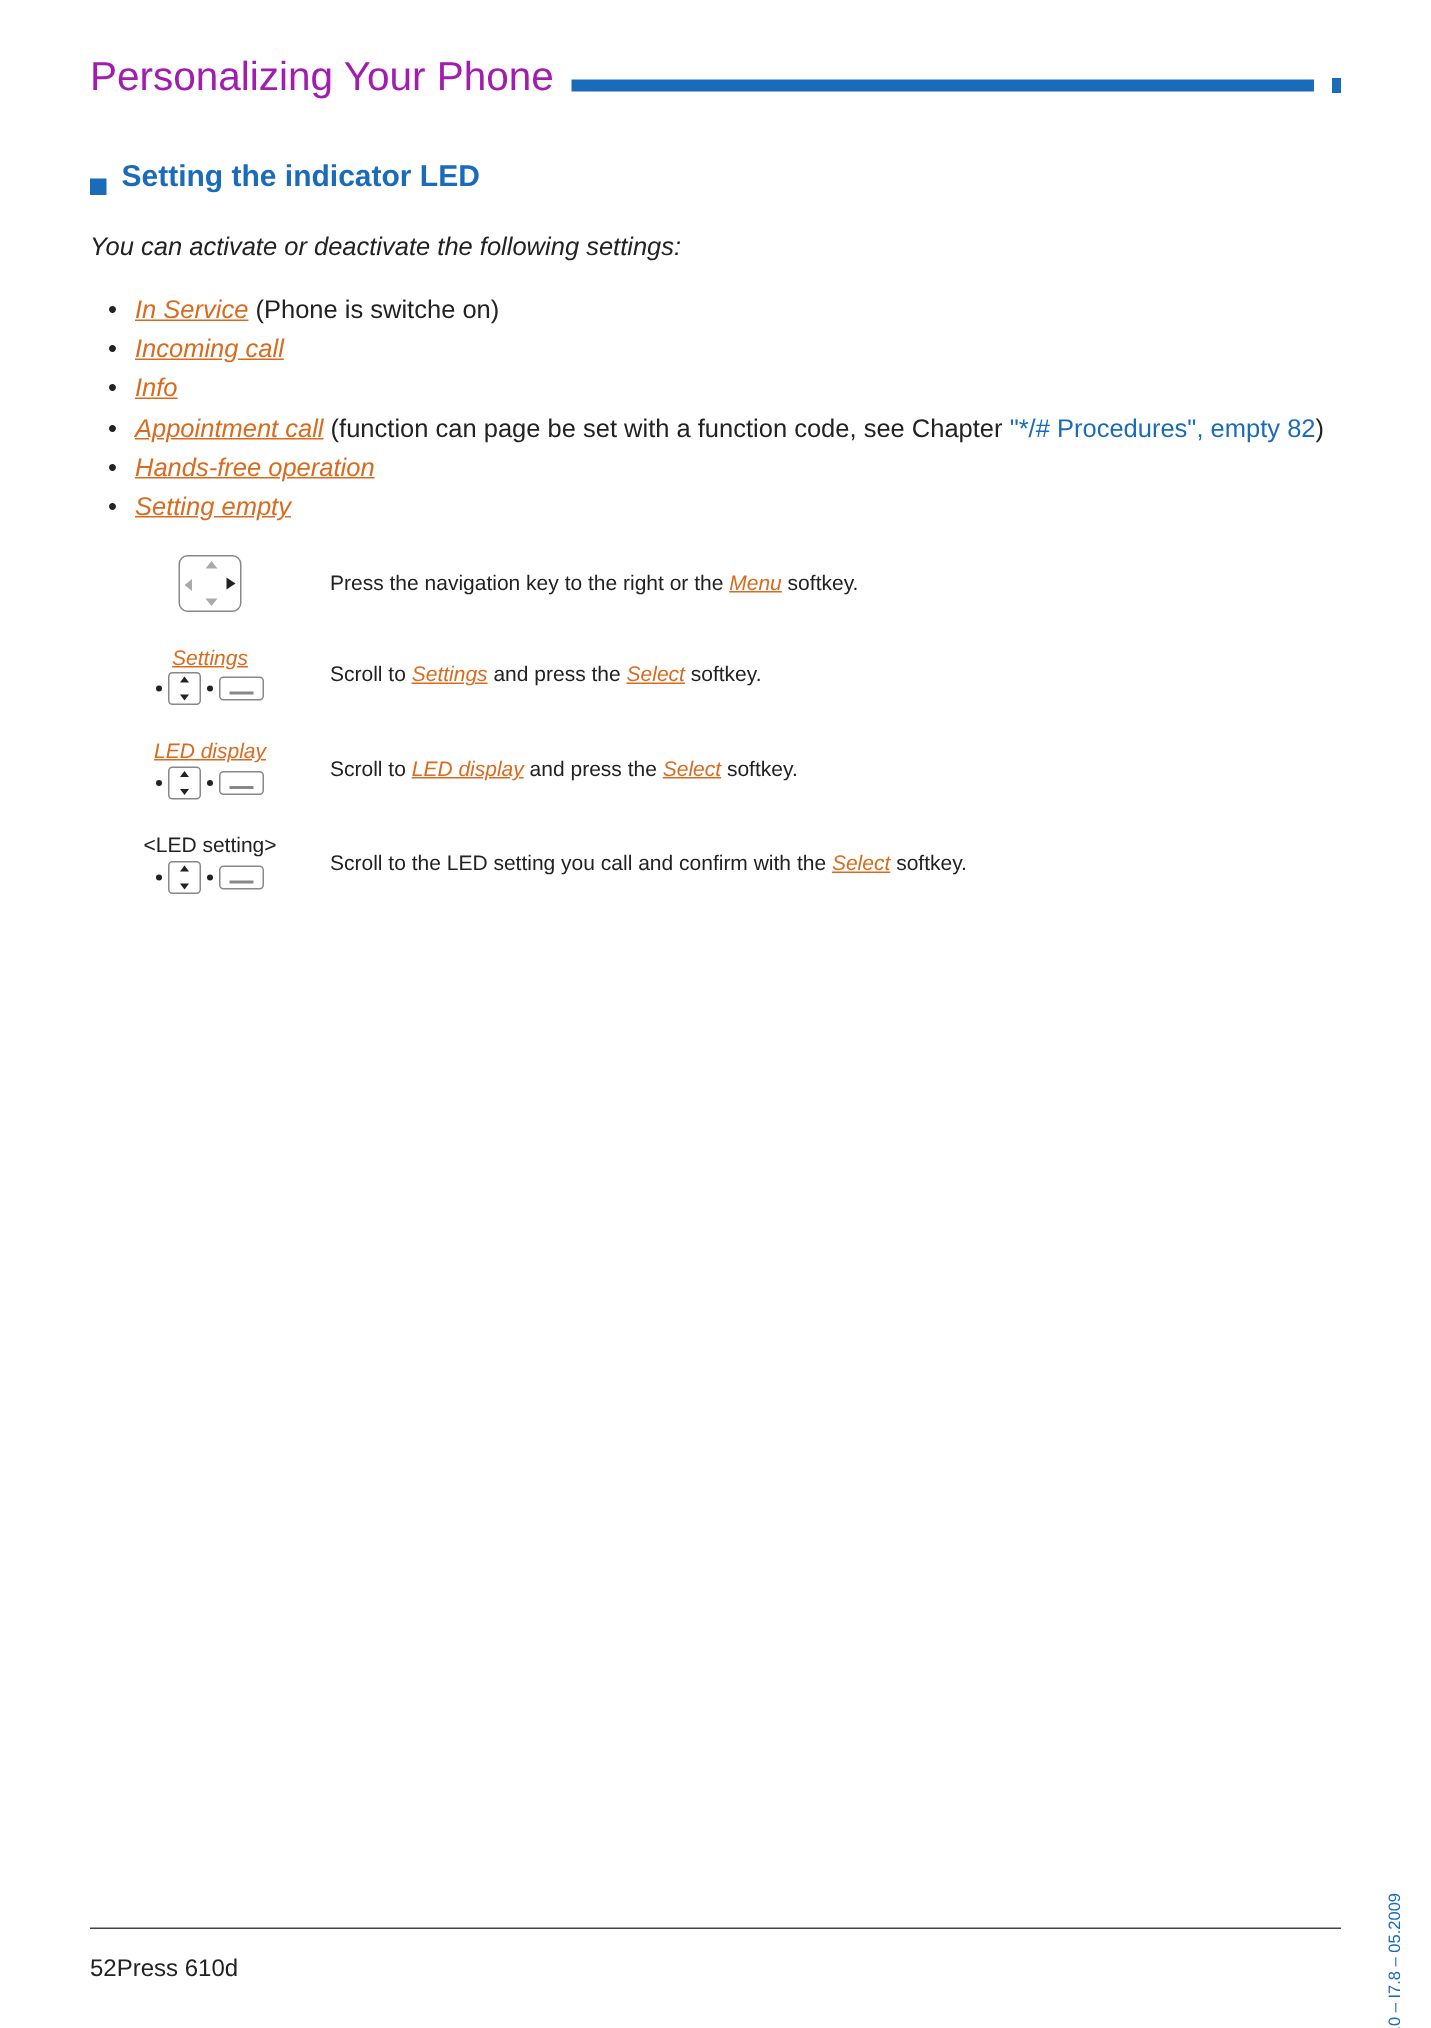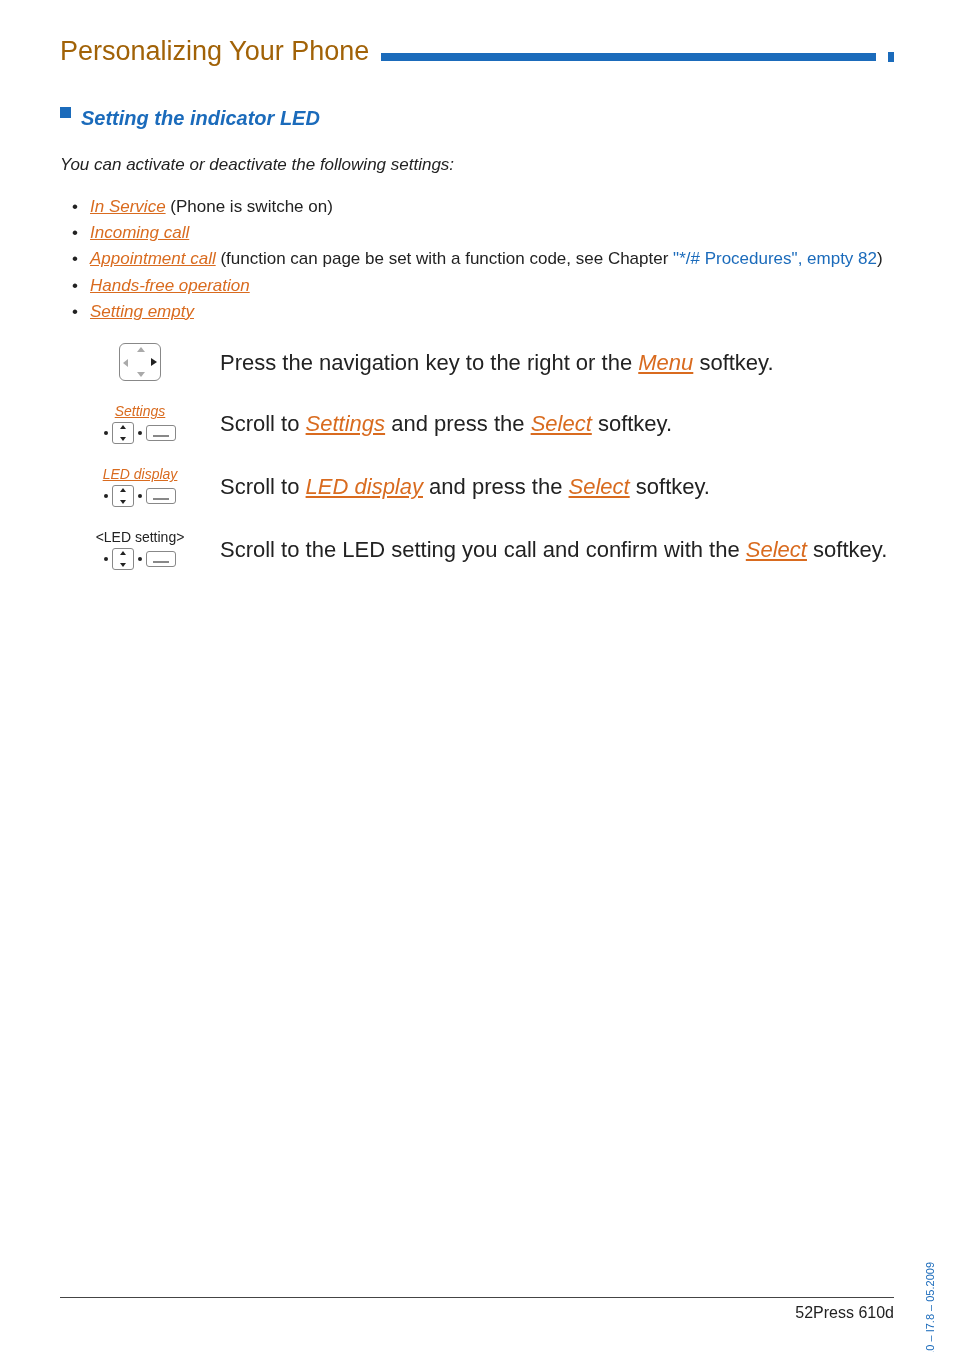--- a/index.html
+++ b/index.html
@@ -20,40 +20,39 @@
   }
   .title-row {
     display: flex;
     align-items: flex-end;
     gap: 12px;
     margin-bottom: 40px;
   }
   .page-title {
     font-size: 27px;
     font-weight: 400;
-    color: #a16207;
+    color: #a21caf;
   }
   .title-bar {
     flex: 1;
     height: 8px;
     background: #1b6bbb;
     margin-bottom: 6px;
   }
   .title-bar-tip {
     width: 6px;
     height: 10px;
     background: #1b6bbb;
     margin-bottom: 5px;
   }
   .section-heading {
     display: flex;
-    align-items: flex-start;
+    align-items: flex-end;
     gap: 10px;
     margin-bottom: 22px;
-    font-style: italic;
   }
   .blue-square {
     width: 11px;
     height: 11px;
     background: #1b6bbb;
   }
   .section-heading-text {
     font-size: 20px;
     font-weight: 700;
     color: #1b6bbb;
@@ -101,21 +100,21 @@
     gap: 2px;
   }
   .step-caption {
     font-size: 14px;
     text-align: center;
     line-height: 1.2;
   }
   .step-caption.orange { font-style: italic; }
   .step-text {
     flex: 1;
-    font-size: 22px;
+    font-size: 14px;
     line-height: 1.5;
   }
 
   .nav-key {
     width: 40px;
     height: 36px;
     border: 1px solid #888;
     border-radius: 6px;
     position: relative;
     background: #fff;
@@ -160,23 +159,23 @@
     height: 2px;
     background: #888;
   }
 
   .footer {
     position: absolute;
     left: 60px;
     right: 60px;
     bottom: 30px;
     border-top: 1px solid #444;
-    padding-top: 6px;
-    display: flex;
-    justify-content: flex-end;
+    padding-top: 18px;
+    display: flex;
+    justify-content: flex-start;
     font-size: 16px;
     color: #222;
   }
   .side-text {
     position: absolute;
     right: 18px;
     bottom: 90px;
     transform: rotate(-90deg);
     transform-origin: right bottom;
     font-size: 11px;
@@ -201,20 +200,23 @@
   </div>
 
   <div class="body-text">You can activate or deactivate the following settings:</div>
 
   <ul class="bullets">
     <li>
       <span class="orange">In Service</span><span> (Phone is switche on)</span>
     </li>
     <li>
       <span class="orange">Incoming call</span>
+    </li>
+    <li>
+      <span class="orange">Info</span>
     </li>
     <li>
       <span class="orange">Appointment call</span><span> (function can page be set with a function code, see Chapter </span><span class="blue-link">"*/# Procedures"</span><span class="blue-link">, empty </span><span class="blue-link">82</span><span>)</span>
     </li>
     <li>
       <span class="orange">Hands-free operation</span>
     </li>
     <li>
       <span class="orange">Setting empty</span>
     </li>

